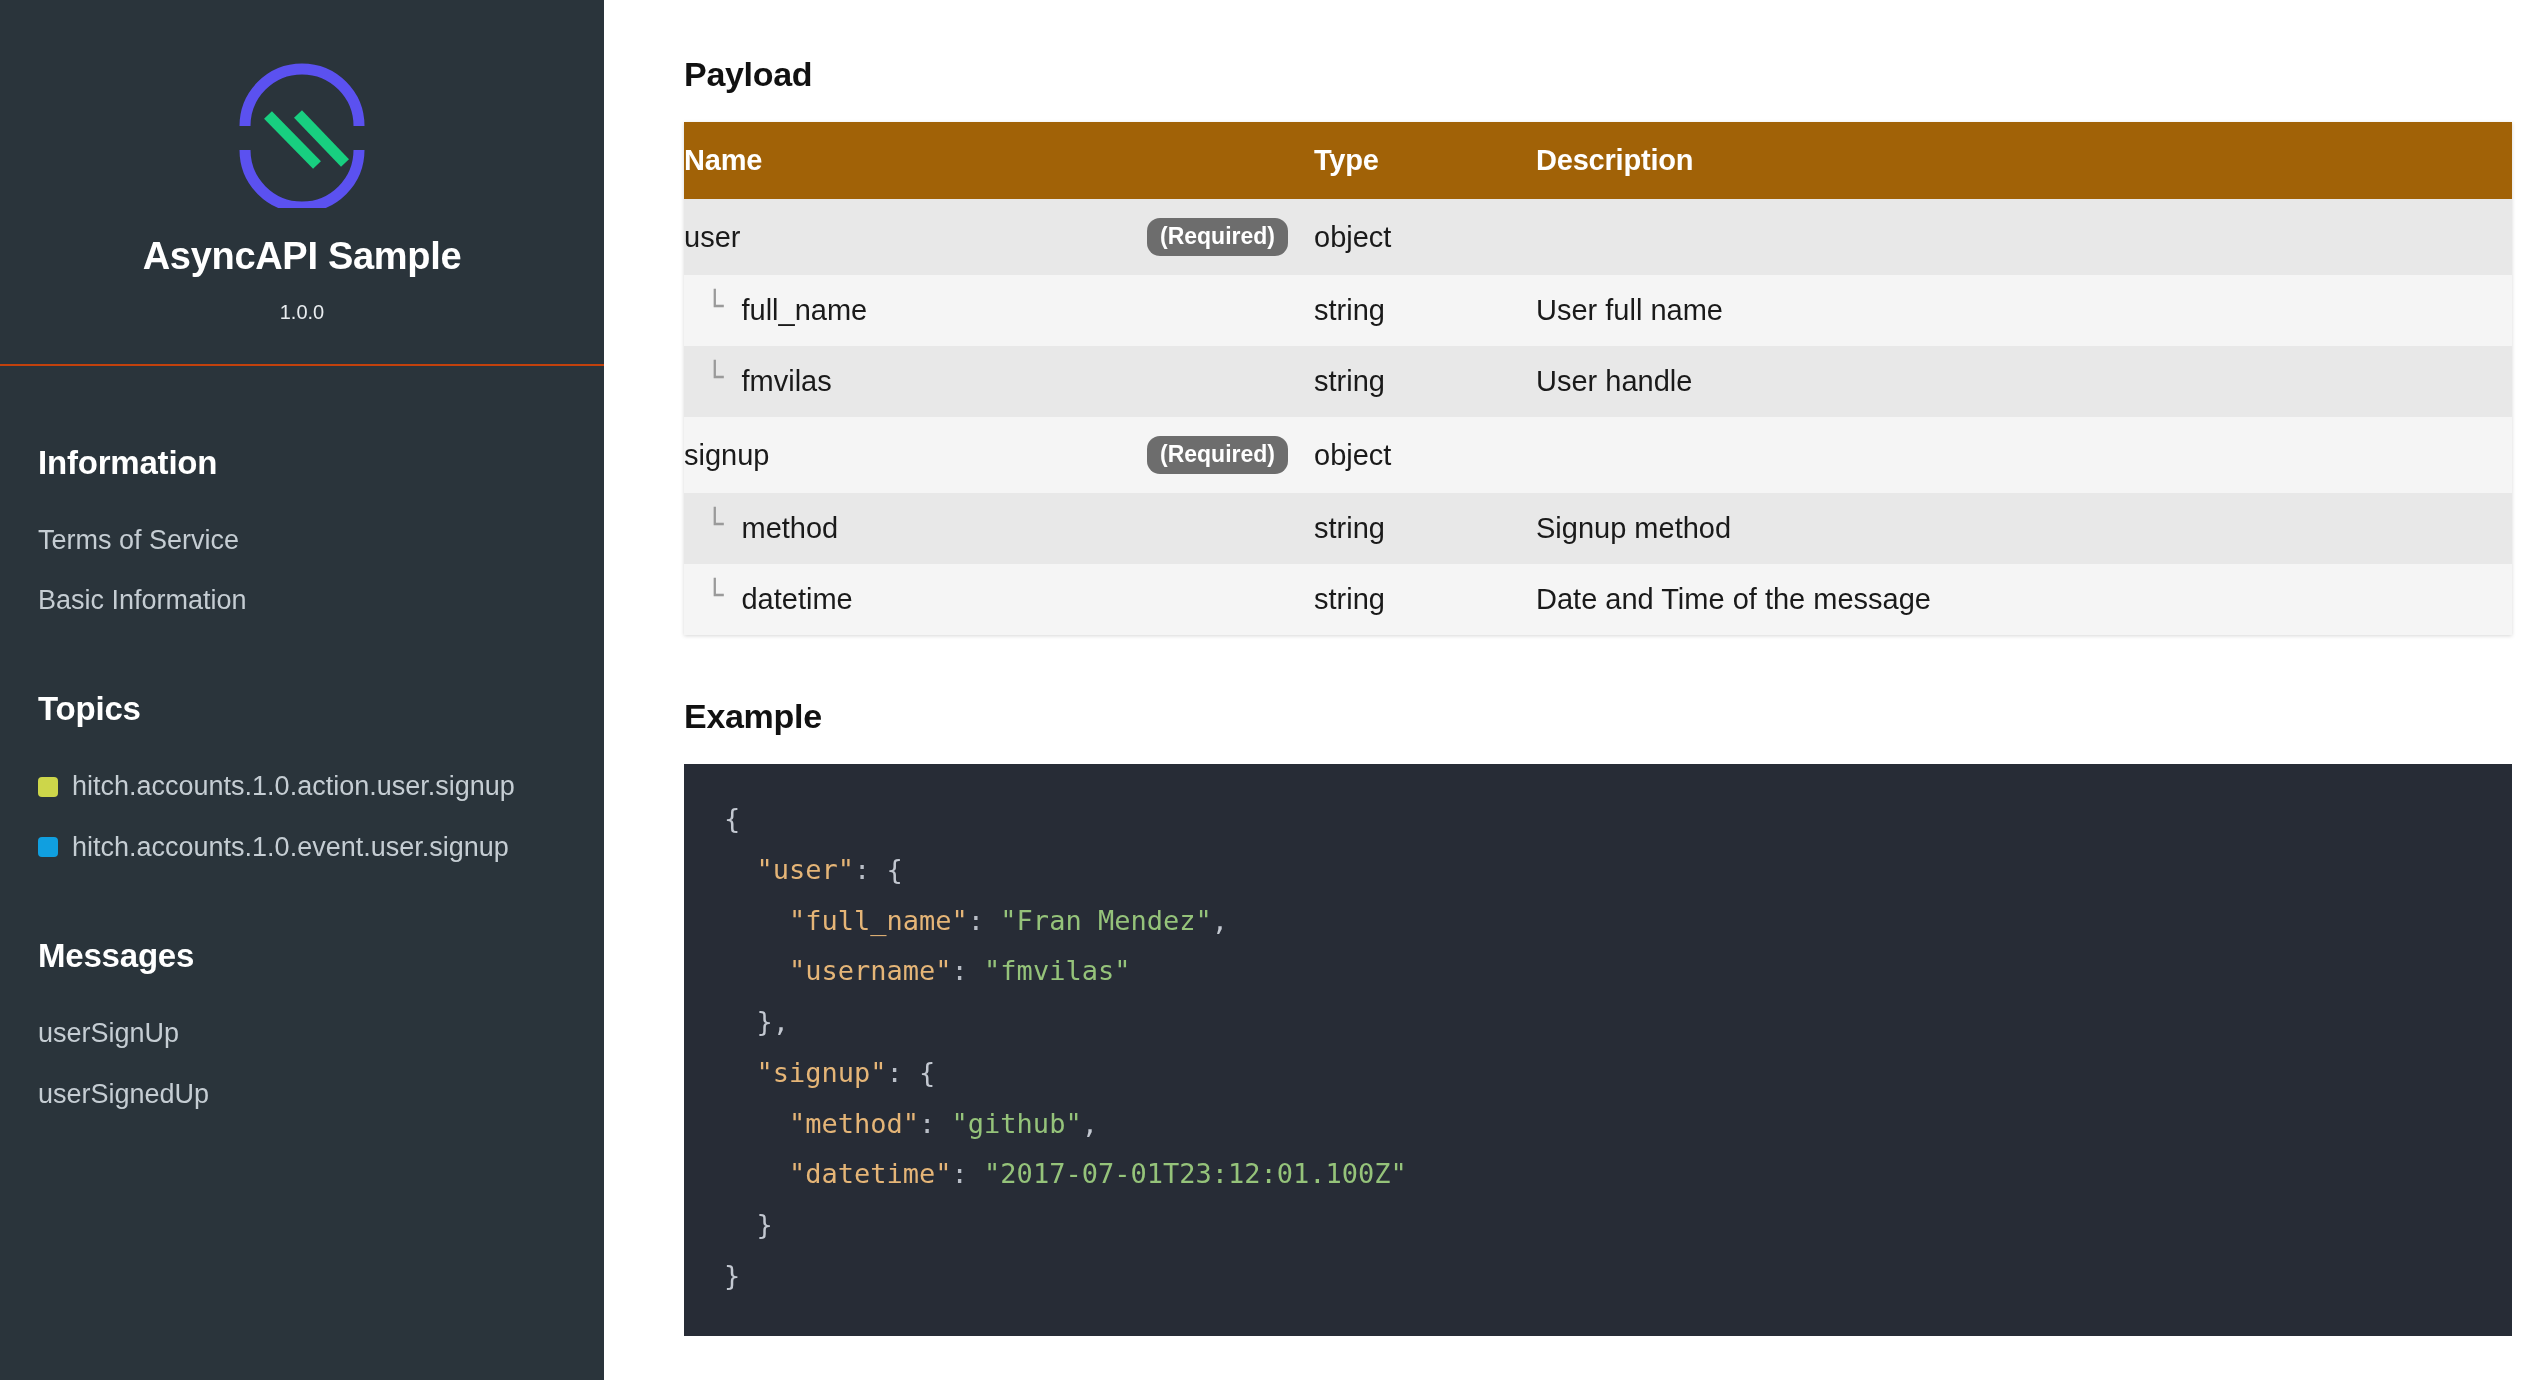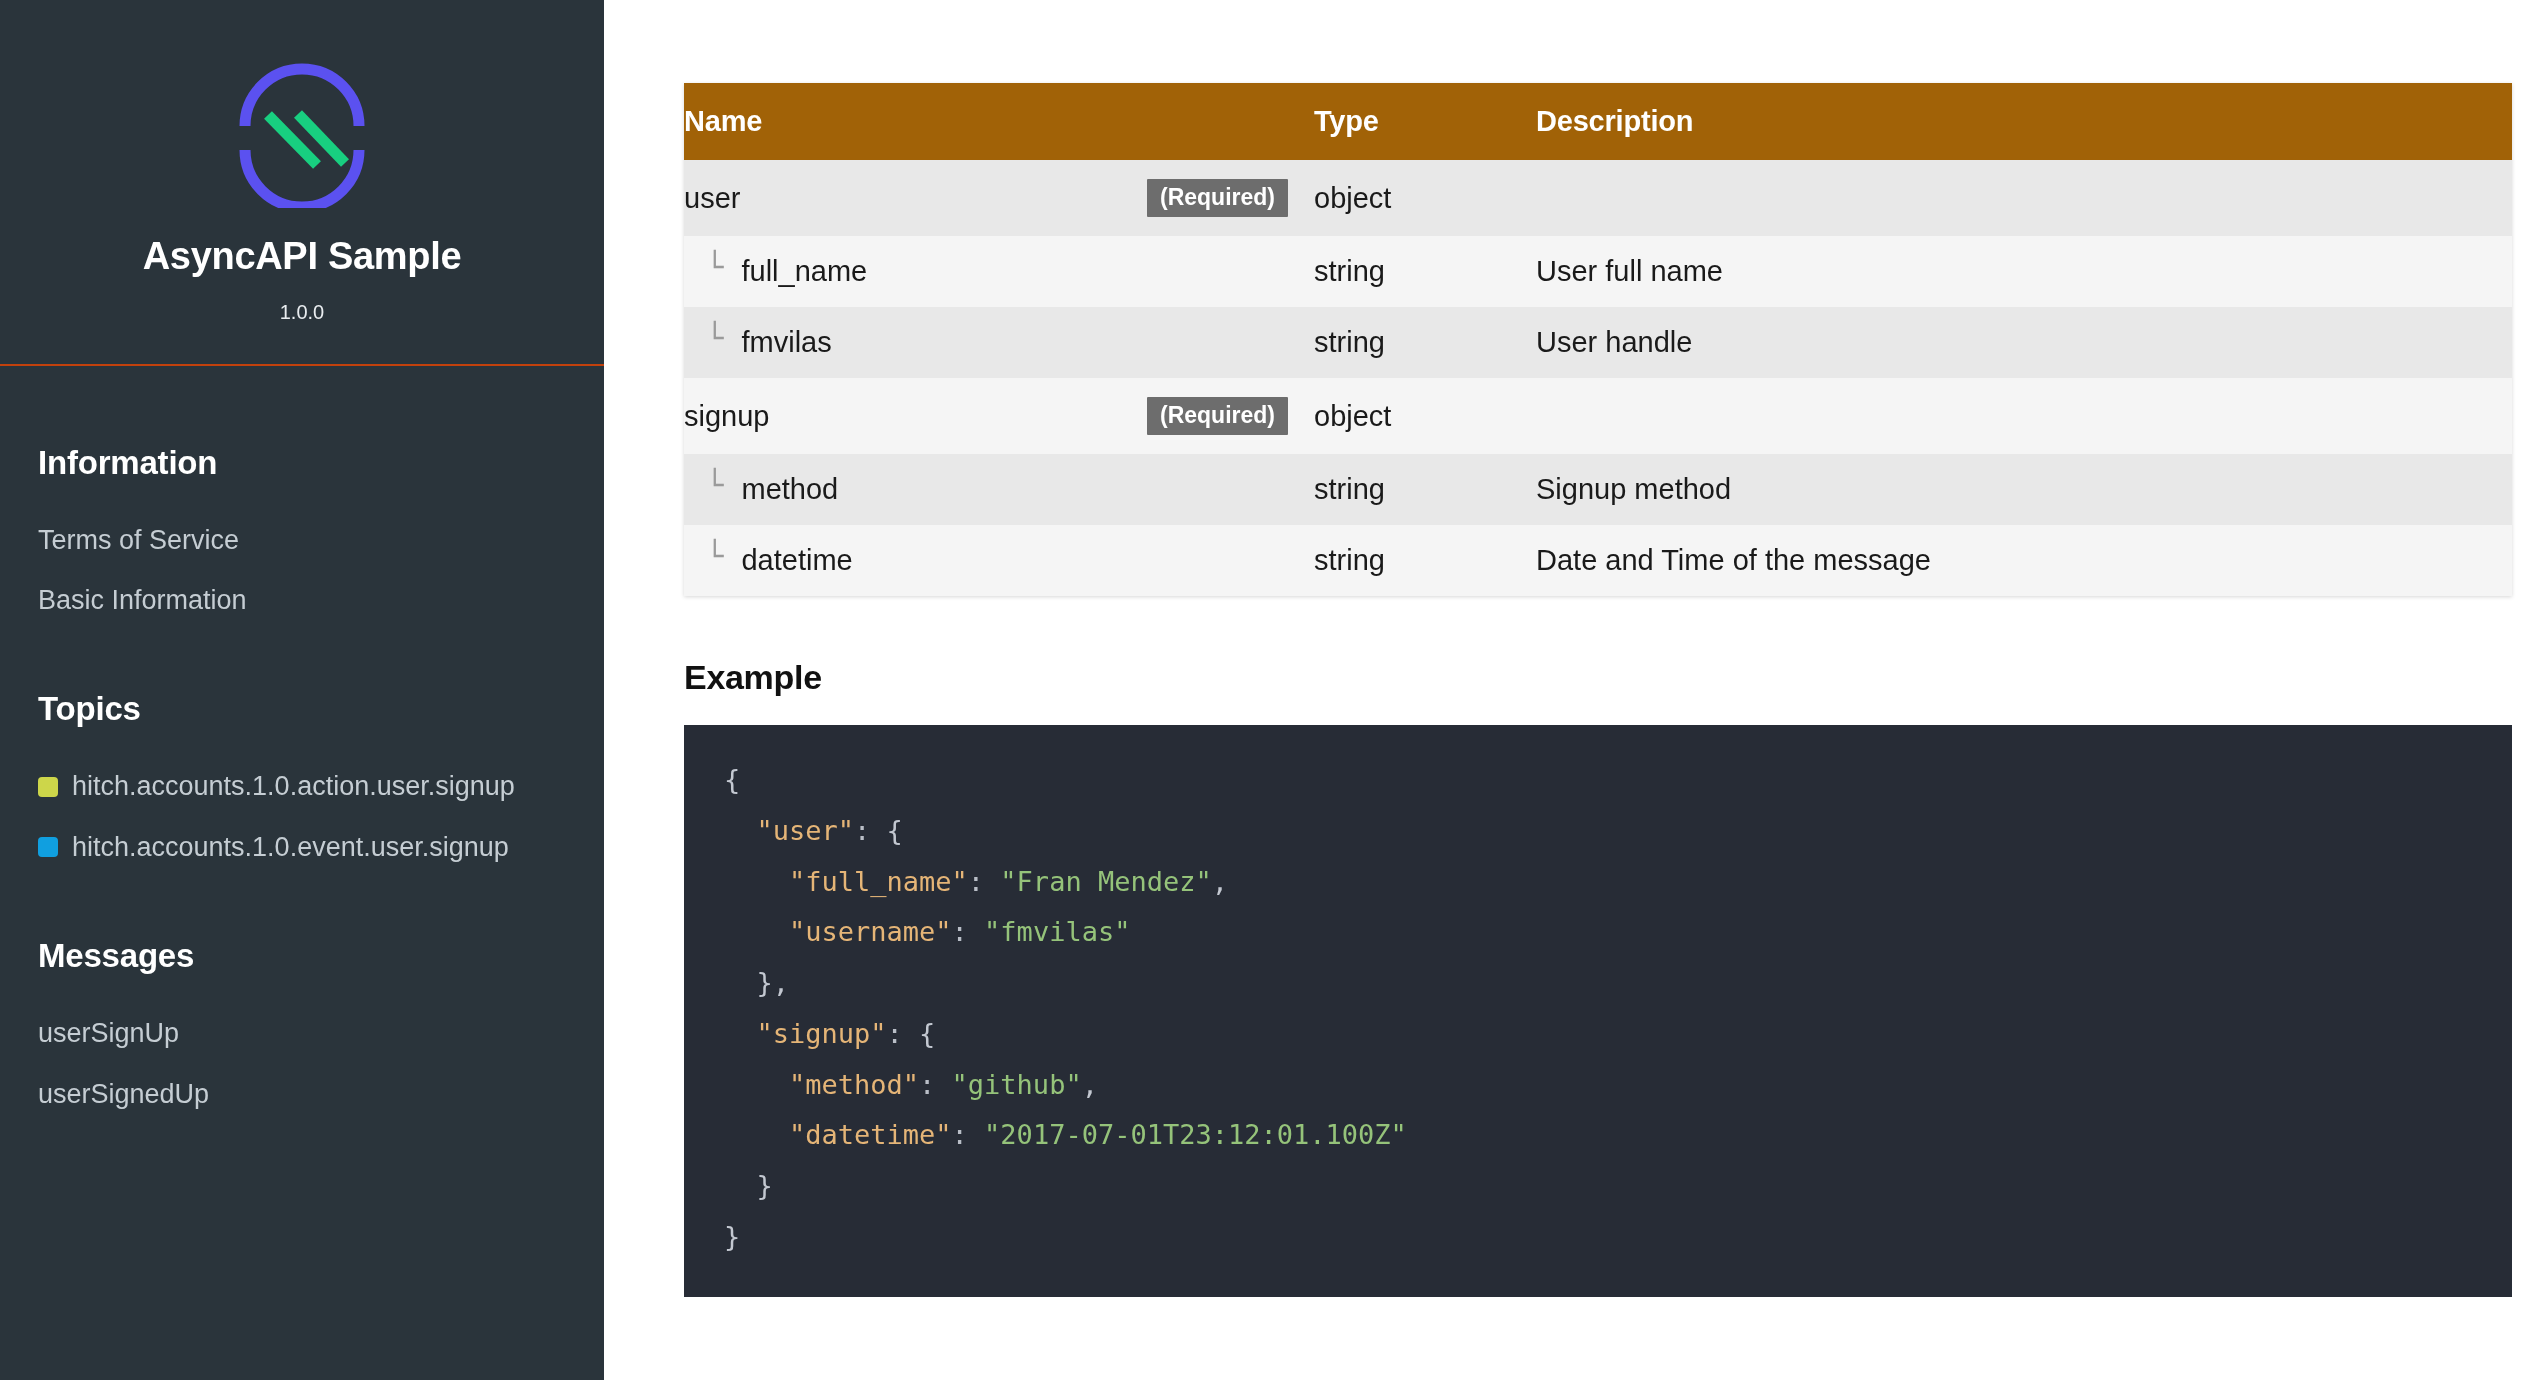--- a/index.html
+++ b/index.html
@@ -169,21 +169,21 @@
     font-family: "DejaVu Sans", sans-serif;
     position: relative;
     top: -4px;
   }
 
   .req-badge {
     background: #6d6d6d;
     color: #ffffff;
     font-size: 23px;
     font-weight: bold;
-    border-radius: 1px;
+    border-radius: 13px;
     padding: 7px 13px 8px 13px;
     white-space: nowrap;
     line-height: 1;
   }
 
   
   .example-title { margin-top: 62px; }
 
   .code-block {
     margin-top: 28px;
@@ -261,20 +261,21 @@
             <span>userSignedUp</span>
           </li>
         </ul>
       </div>
 
     </nav>
   </aside>
 
   <main class="main">
 
+    <h2 class="section-title">Payload</h2>
 
     <div class="table-wrap">
       <table class="payload">
         <thead>
           <tr>
             <th class="col-name">Name</th>
             <th class="col-type">Type</th>
             <th class="col-desc">Description</th>
           </tr>
         </thead>

